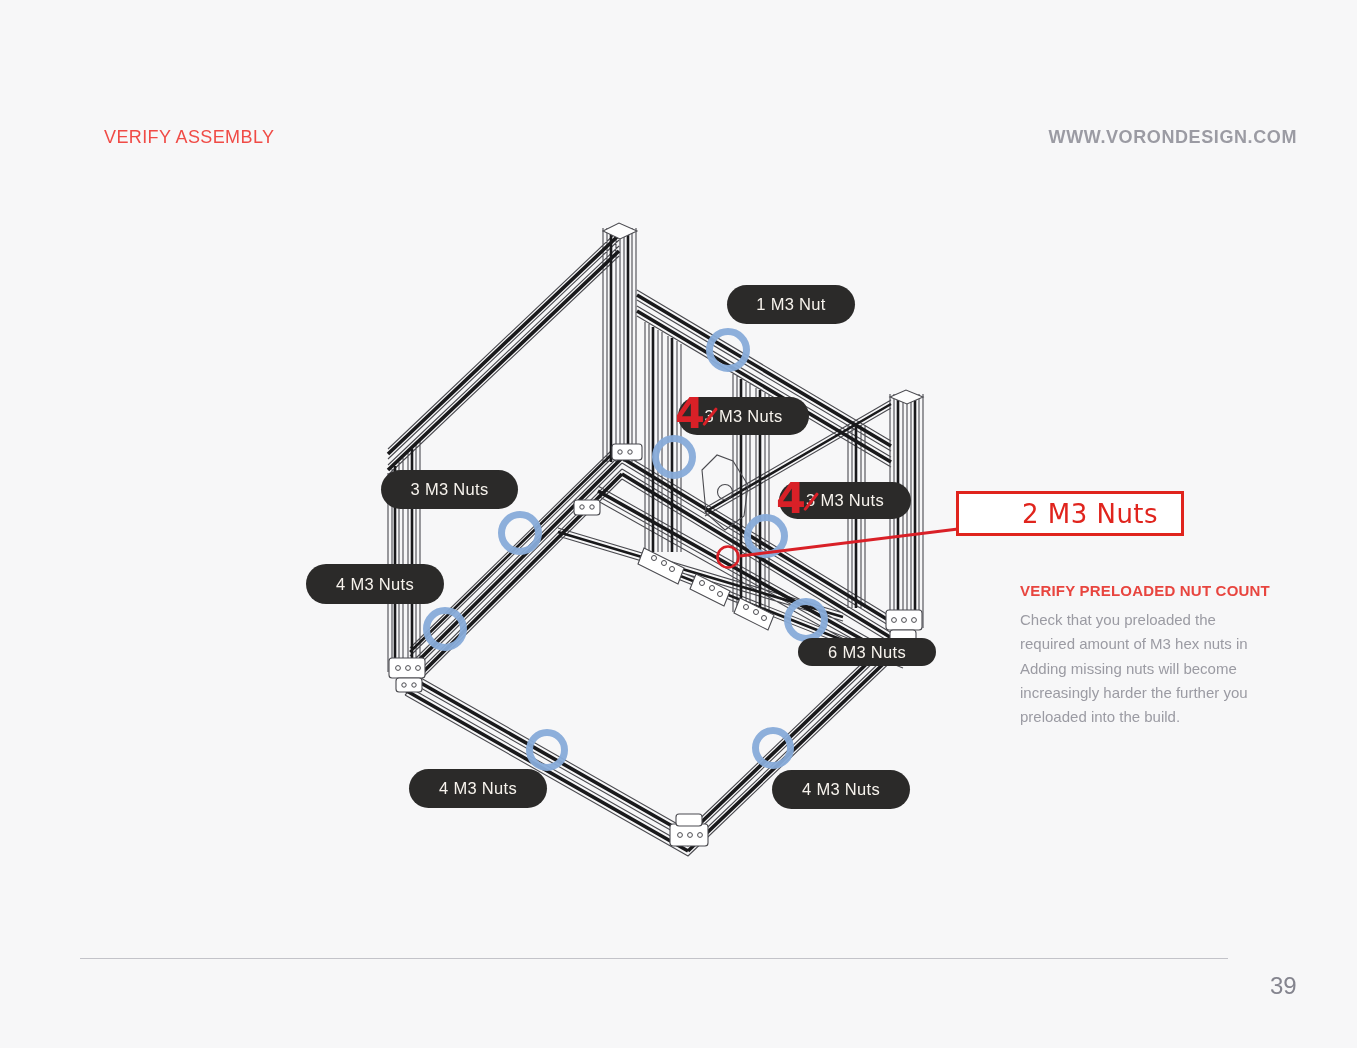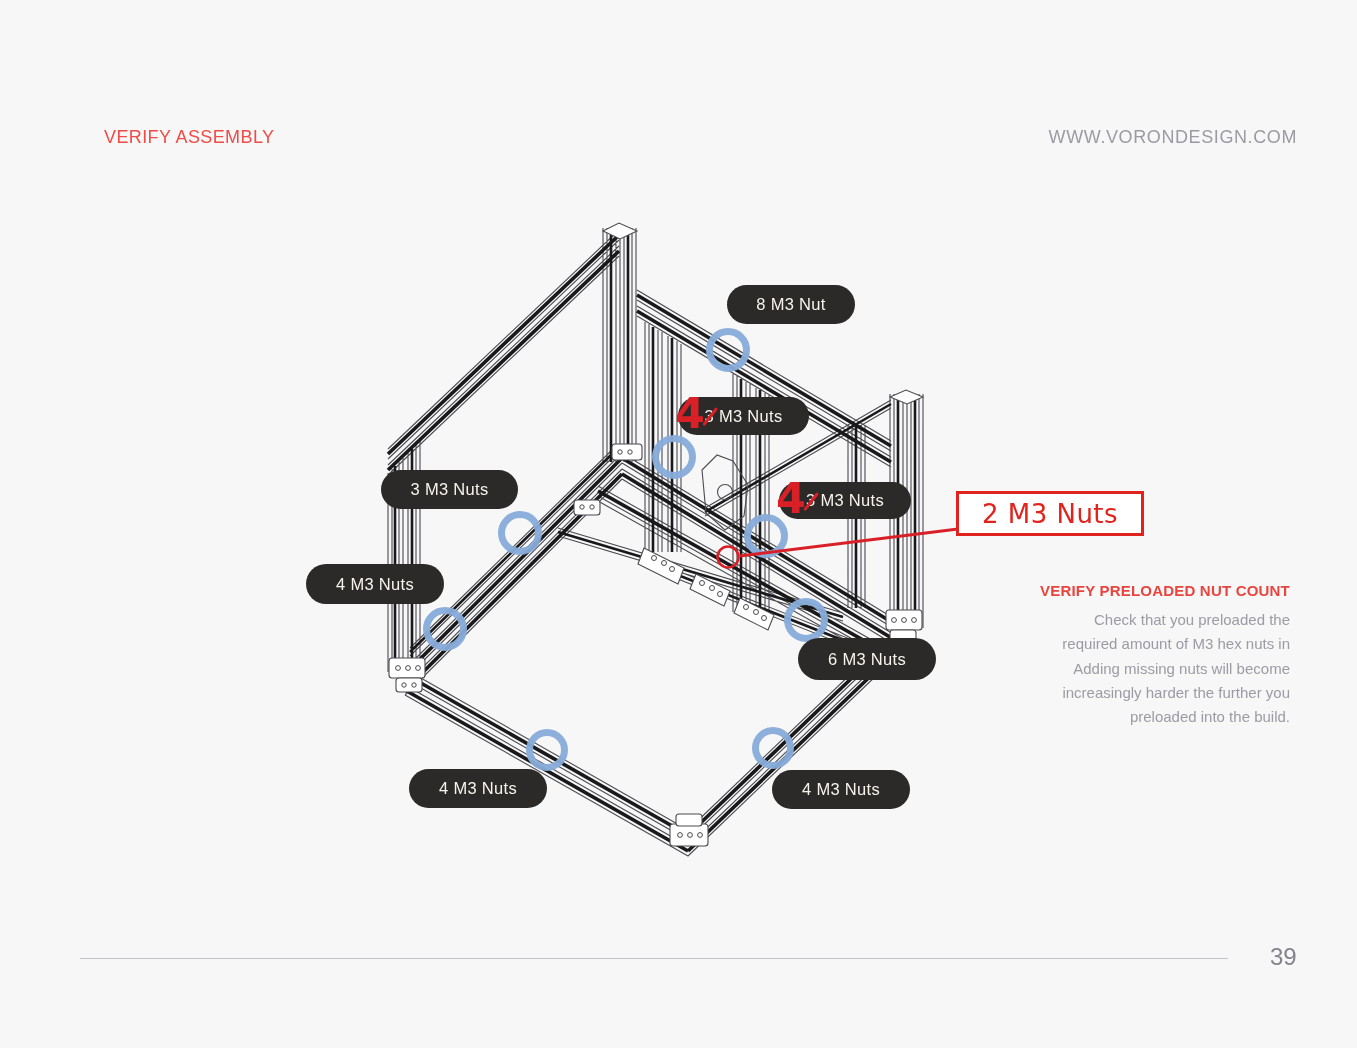--- a/index.html
+++ b/index.html
@@ -10,21 +10,21 @@
   }
   .page{position:absolute;inset:0;}
 
   
   .hdr-title{
     position:absolute;left:104px;top:127px;
     font-size:18px;font-weight:500;letter-spacing:.4px;color:#f04b46;
   }
   .hdr-site{
     position:absolute;right:60px;top:127px;
-    font-size:18px;font-weight:400;letter-spacing:.6px;color:#9b9ba3;
+    font-size:18px;font-weight:700;letter-spacing:.6px;color:#9b9ba3;
   }
 
   
   .frame-svg{position:absolute;left:0;top:0;}
 
   
   .pill{
     position:absolute;background:#2b2a29;border-radius:22px;
     color:#f7f3ed;display:flex;align-items:center;justify-content:center;
     font-size:16.5px;letter-spacing:.3px;white-space:pre;
@@ -40,31 +40,31 @@
     font-family:"DejaVu Sans",sans-serif;
     font-size:43px;font-weight:700;color:#d92027;line-height:1;
   }
 
   
   .red-box{
     position:absolute;left:956px;top:491px;width:182px;height:39px;
     background:#ffffff;border:3px solid #e0241d;
     display:flex;align-items:center;justify-content:center;
     font-family:"DejaVu Sans",sans-serif;
-    font-size:26px;color:#e0241d;letter-spacing:.5px;
-  }
-
-  
-  .note{position:absolute;left:1020px;top:582px;width:270px;text-align:right;}
+    font-size:26px;color:#e0241d;letter-spacing:.5px;padding-left:40px;
+  }
+
+  
+  .note{position:absolute;left:1020px;top:582px;width:270px;}
   .note-title{font-size:15px;font-weight:700;color:#e8453f;letter-spacing:.2px;margin-bottom:9px;}
   .note-line{font-size:15px;color:#9b9ba3;line-height:24.3px;}
 
   
   .foot-rule{position:absolute;left:80px;top:958px;width:1148px;height:1px;background:#c3c3c9;}
-  .foot-page{position:absolute;left:1270px;top:943px;font-size:24px;color:#84848e;}
+  .foot-page{position:absolute;left:1270px;top:972px;font-size:24px;color:#84848e;}
 </style>
 </head>
 <body>
 
 <div class="page">
 
   <div class="hdr-title">VERIFY ASSEMBLY</div>
   <div class="hdr-site">WWW.VORONDESIGN.COM</div>
 
   <svg class="frame-svg" width="1357" height="1048" viewBox="0 0 1357 1048">
@@ -172,42 +172,42 @@
       <circle cx="773" cy="748" r="17.5"></circle>
     </g>
 
     <g>
       <line x1="740" y1="556" x2="958" y2="529" stroke="#d92027" stroke-width="3"></line>
       <circle cx="728" cy="557" r="10.5" fill="none" stroke="#d92027" stroke-width="2.6"></circle>
     </g>
   </svg>
 
   <div class="pill" style="left:727px;top:285px;width:128px;height:39px;">
-    <span class="lbl">8 M3 Nut</span>
+    <span class="lbl">1 M3 Nut</span>
   </div>
 
   <div class="pill" style="left:678px;top:397px;width:131px;height:38px;">
     <span class="pill-four">4</span>
     <span class="lbl"><span class="struck">3</span><span> M3 Nuts</span></span>
   </div>
 
   <div class="pill" style="left:381px;top:470px;width:137px;height:39px;">
     <span class="lbl">3 M3 Nuts</span>
   </div>
 
   <div class="pill" style="left:779px;top:482px;width:132px;height:37px;">
     <span class="pill-four">4</span>
     <span class="lbl"><span class="struck">3</span><span> M3 Nuts</span></span>
   </div>
 
   <div class="pill" style="left:306px;top:564px;width:138px;height:40px;">
     <span class="lbl">4 M3 Nuts</span>
   </div>
 
-  <div class="pill" style="left:798px;top:638px;width:138px;height:42px;">
+  <div class="pill" style="left:798px;top:638px;width:138px;height:28px;">
     <span class="lbl">6 M3 Nuts</span>
   </div>
 
   <div class="pill" style="left:409px;top:769px;width:138px;height:39px;">
     <span class="lbl">4 M3 Nuts</span>
   </div>
 
   <div class="pill" style="left:772px;top:770px;width:138px;height:39px;">
     <span class="lbl">4 M3 Nuts</span>
   </div>

